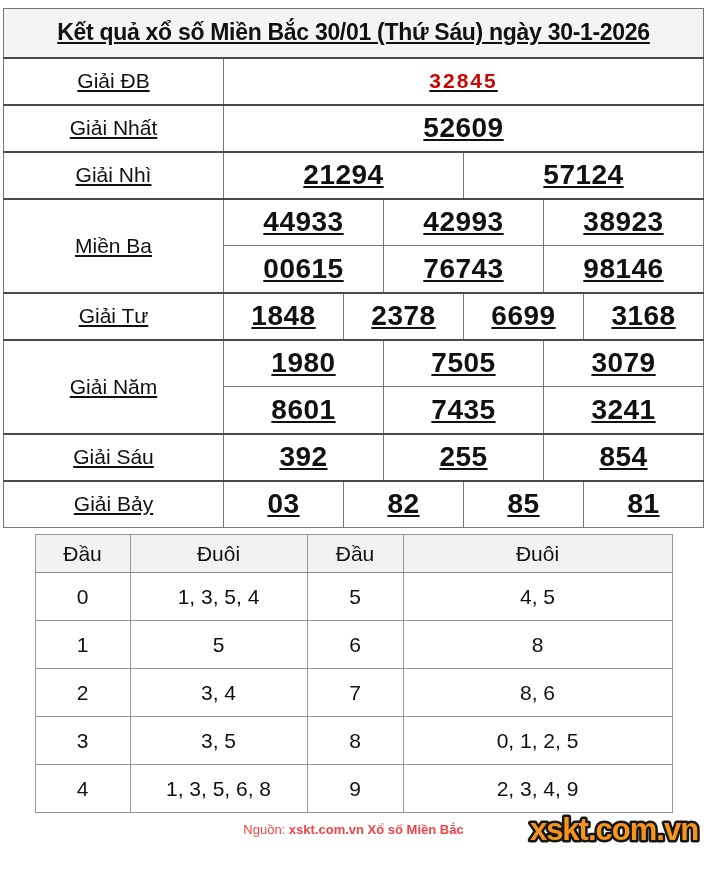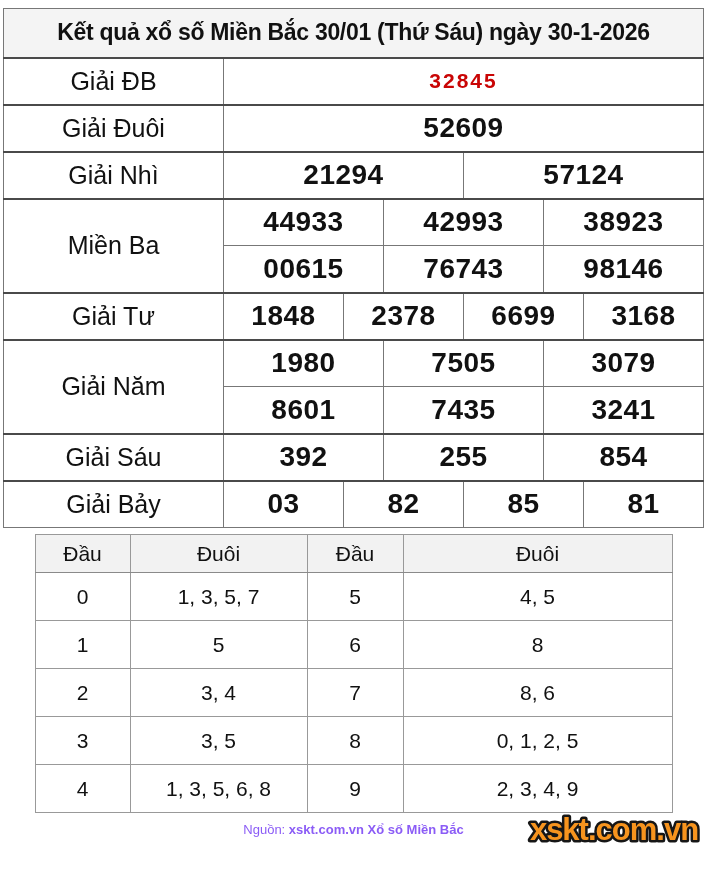--- a/index.html
+++ b/index.html
@@ -19,40 +19,41 @@
     overflow:hidden;
     position:relative;
   }
 
   
   table{border-collapse:collapse;table-layout:fixed;}
   .results{
     width:701px;
     margin:8px 3px 0 3px;
     border:1px solid #6e6e6e;
+    text-decoration:underline;
   }
   .results td{
     border:1px solid var(--border-mid);
     text-align:center;
     vertical-align:middle;
     padding:0;
     overflow:hidden;
     white-space:nowrap;
   }
   .results tr{height:47px;}
   .results tr.title-row{height:49px;}
   .title-row td{
     background:var(--head-bg);
     font-weight:bold;
     font-size:23px;
     letter-spacing:-0.3px;
     border-bottom:2px solid var(--border-dark);
   }
   tr.g td{border-top:2px solid var(--border-dark);}
-  .lbl{font-size:25px;font-weight:normal;}
+  .lbl{font-size:21px;font-weight:normal;}
   .num{font-size:28px;font-weight:bold;letter-spacing:0.5px;}
   .num-special{
     color:var(--special);
     font-size:21px;
     font-weight:bold;
     letter-spacing:2px;
   }
 
   
   .headtail{
@@ -77,21 +78,21 @@
     position:relative;
     width:707px;
     height:33px;
     margin-top:2px;
   }
   .source-line{
     position:absolute;
     left:0;right:0;top:7px;
     text-align:center;
     font-size:13px;
-    color:#8b5cf6;
+    color:#ef4444;
   }
   .source-line .bold{font-weight:bold;}
   .logo{
     position:absolute;
     right:2px;
     top:-4px;
   }
 </style>
 </head>
 <body>
@@ -103,21 +104,21 @@
   </colgroup>
   <tbody>
       <tr class="title-row">
     <td colspan="13">Kết quả xổ số Miền Bắc 30/01 (Thứ Sáu) ngày 30-1-2026</td>
   </tr>
   <tr class="g">
     <td class="lbl">Giải ĐB</td>
     <td colspan="12" class="num-special">32845</td>
   </tr>
   <tr class="g">
-    <td class="lbl">Giải Đuôi</td>
+    <td class="lbl">Giải Nhất</td>
     <td colspan="12" class="num">52609</td>
   </tr>
   <tr class="g">
     <td class="lbl">Giải Nhì</td>
     <td colspan="6" class="num">21294</td>
     <td colspan="6" class="num">57124</td>
   </tr>
   <tr class="g">
     <td class="lbl" rowspan="2">Miền Ba</td>
     <td colspan="4" class="num">44933</td>
@@ -172,21 +173,21 @@
   </colgroup>
   <tbody>
       <tr class="ht-head">
     <td>Đầu</td>
     <td>Đuôi</td>
     <td>Đầu</td>
     <td>Đuôi</td>
   </tr>
   <tr>
     <td>0</td>
-    <td>1, 3, 5, 7</td>
+    <td>1, 3, 5, 4</td>
     <td>5</td>
     <td>4, 5</td>
   </tr>
   <tr>
     <td>1</td>
     <td>5</td>
     <td>6</td>
     <td>8</td>
   </tr>
   <tr>

